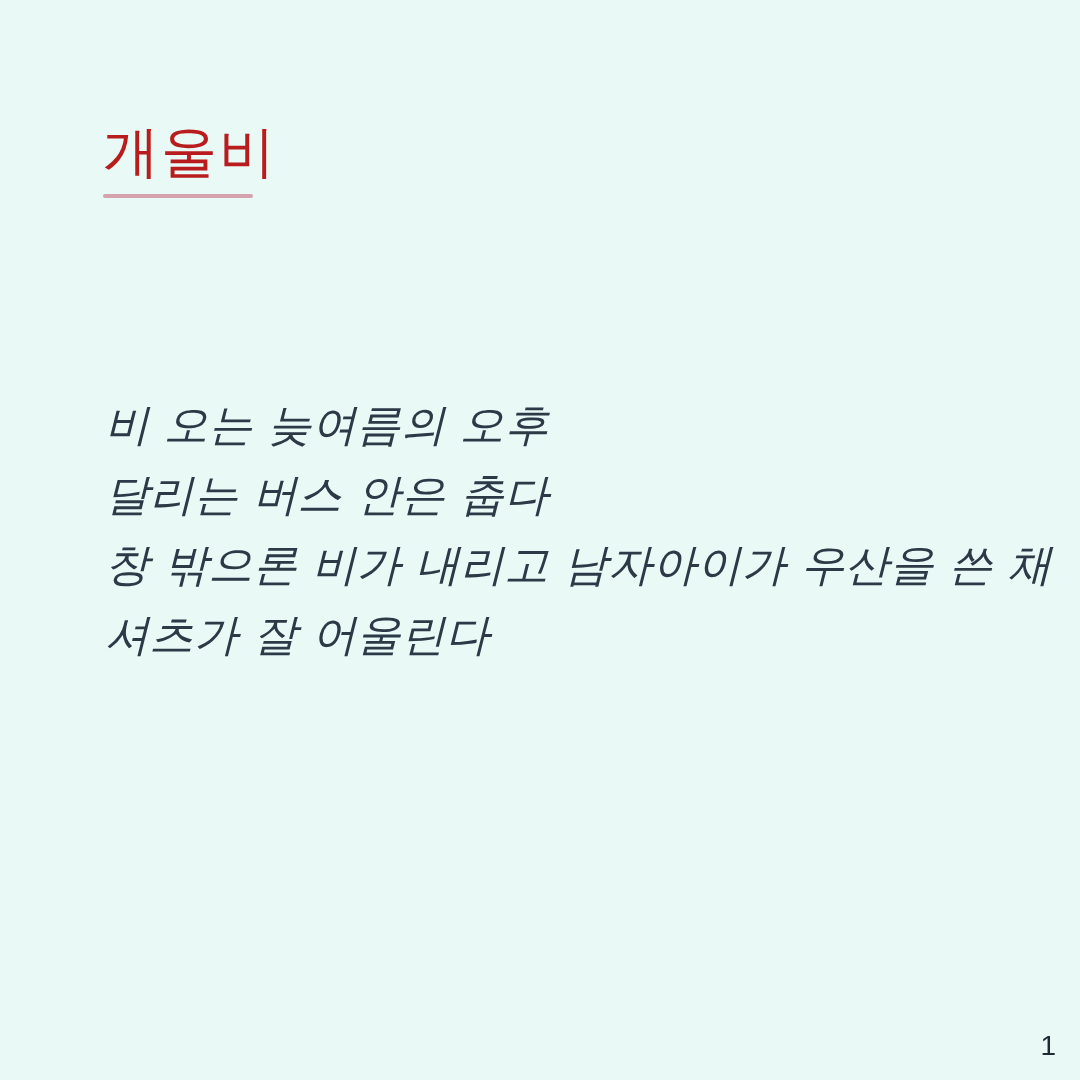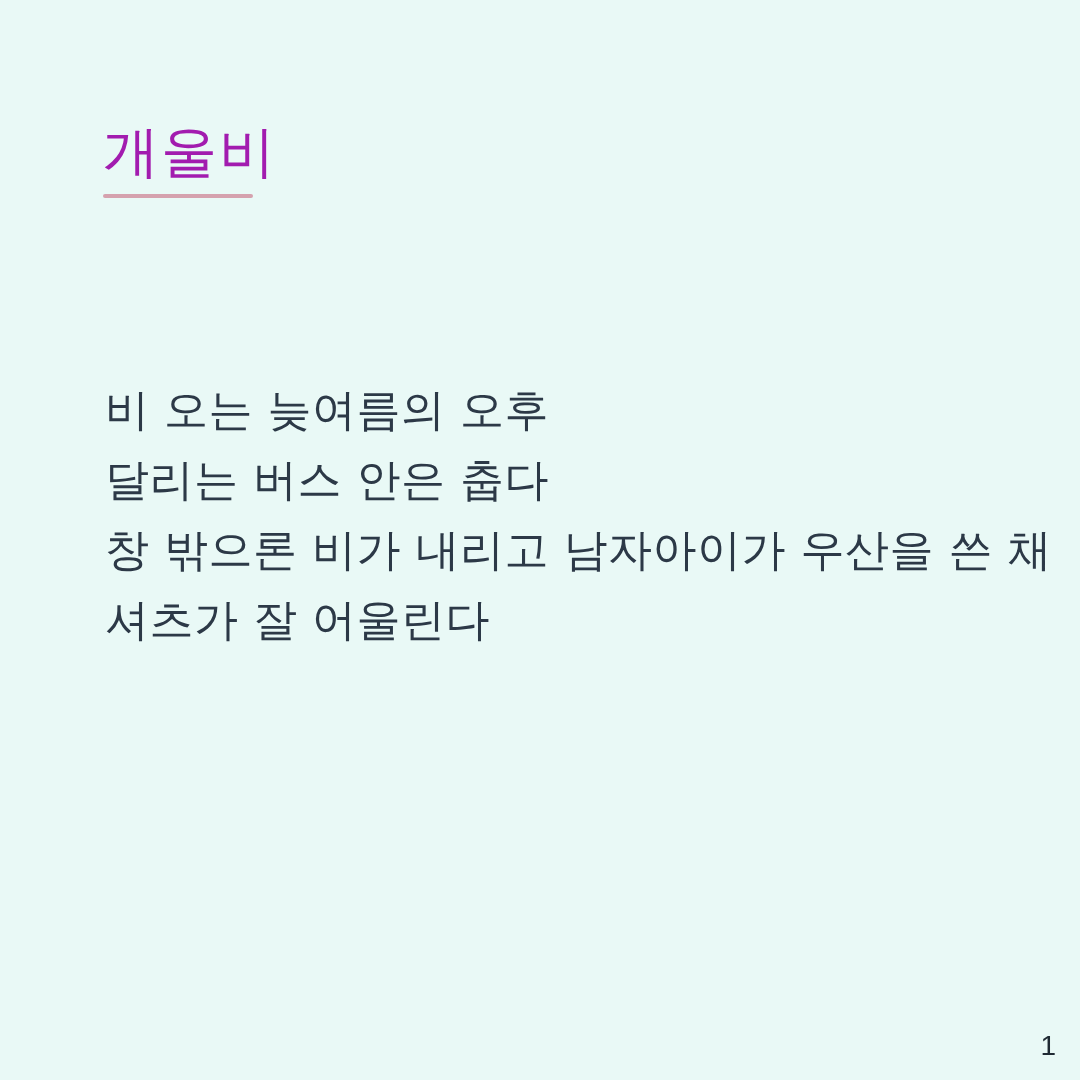--- a/index.html
+++ b/index.html
@@ -17,36 +17,37 @@
   }
   .title {
     position: absolute;
     left: 103px;
     top: 118px;
     margin: 0;
     font-size: 56px;
     font-weight: 500;
     line-height: 1.2;
     letter-spacing: 2px;
-    color: #a21caf;
+    color: #b91c1c;
   }
   .title-underline {
     position: absolute;
     left: 103px;
     top: 194px;
     width: 150px;
     height: 4px;
     background: #d5a2ae;
     border-radius: 2px;
   }
   .poem {
     position: absolute;
     left: 105px;
-    top: 375px;
+    top: 390px;
     width: 900px;
+    font-style: italic;
   }
   .poem p {
     margin: 0;
     font-size: 44px;
     line-height: 70px;
     font-weight: 400;
     letter-spacing: 0.5px;
     white-space: nowrap;
   }
   .page-number {

